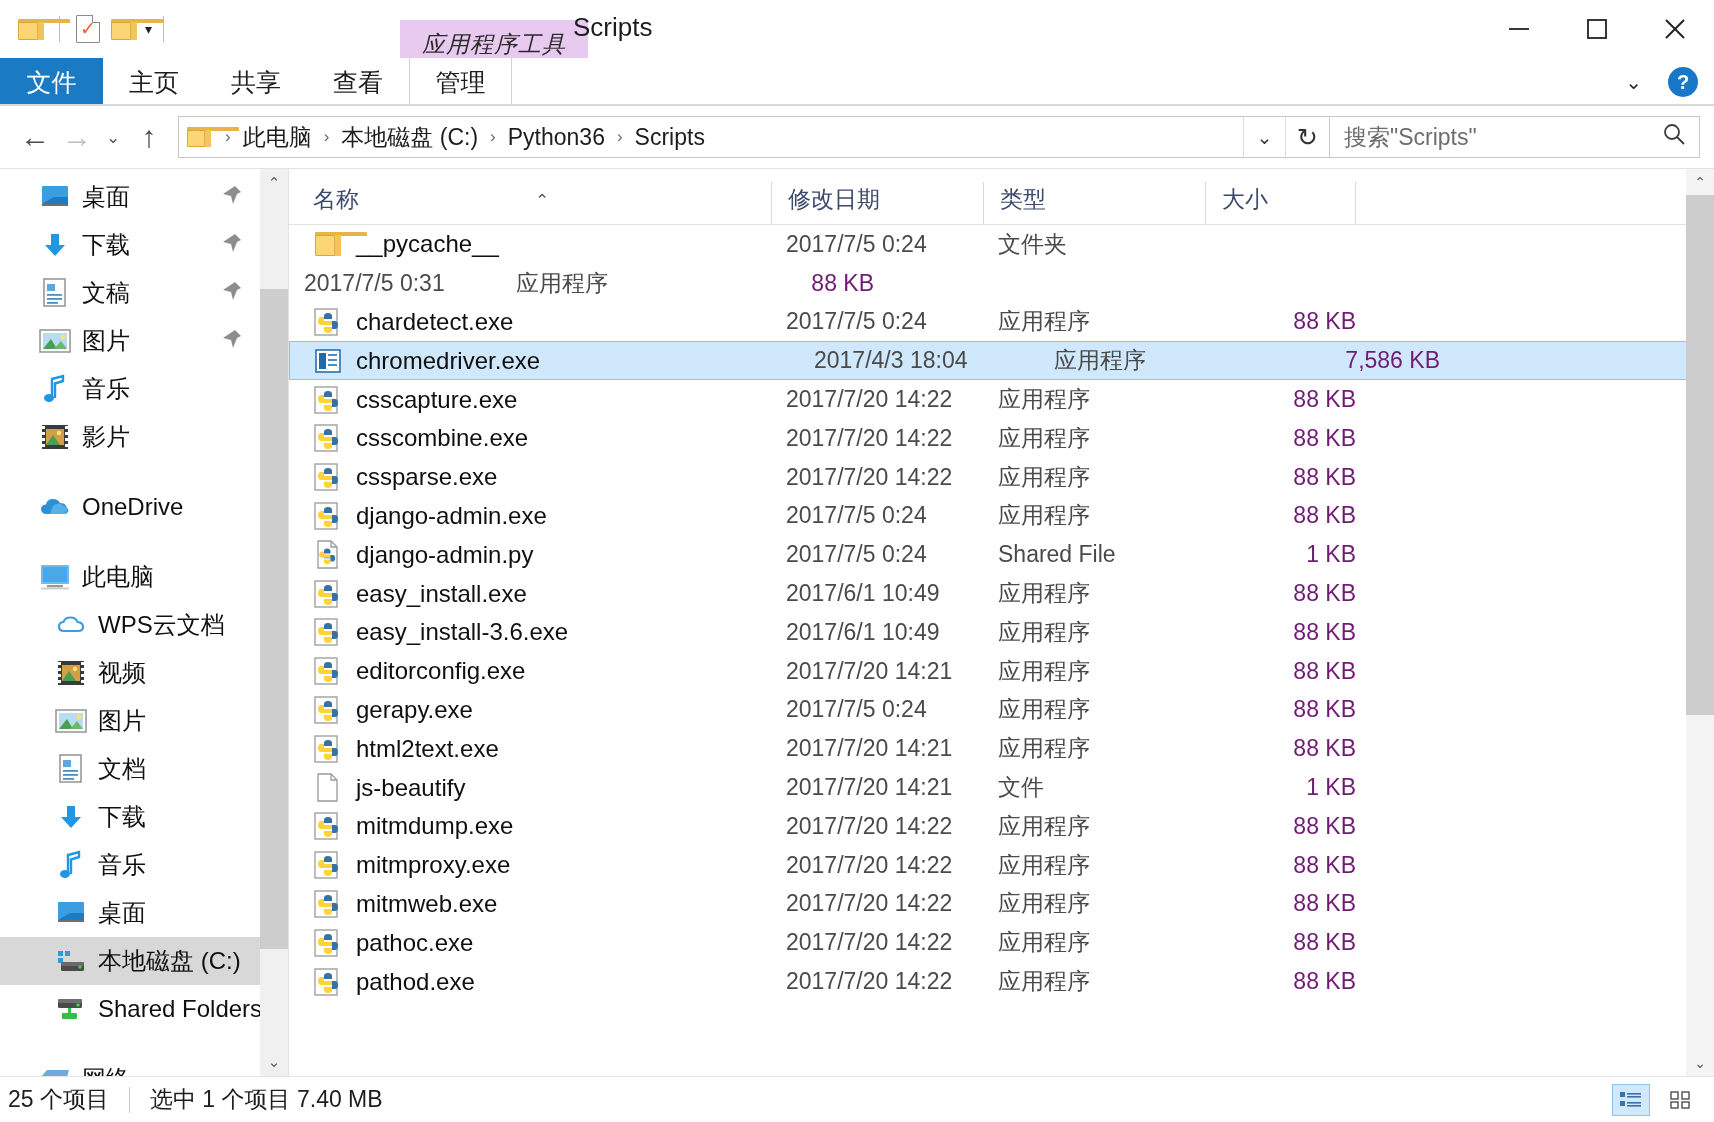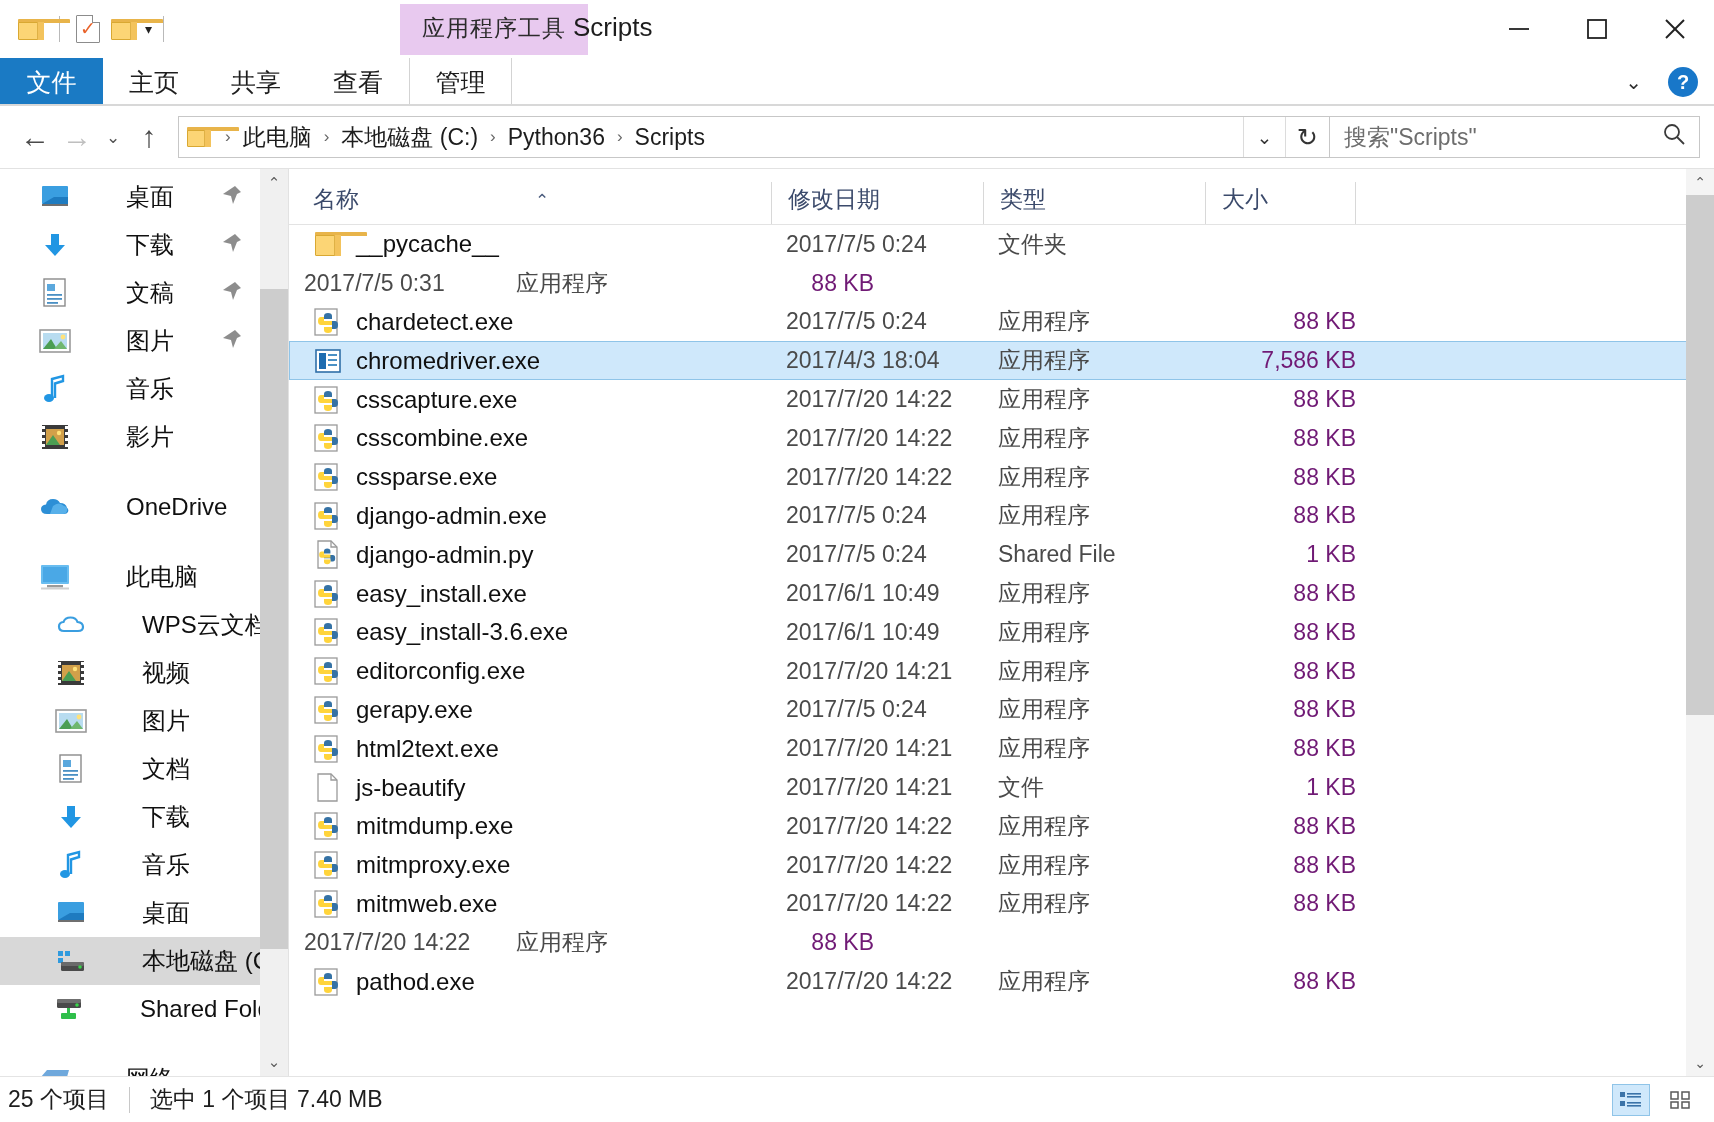--- a/index.html
+++ b/index.html
@@ -21,21 +21,21 @@
   .sep-v { width: 1px; height: 26px; background: #b9b9b9; margin: 0 9px; }
   .folder-glyph { width: 26px; height: 21px; position: relative; display:block; }
   .folder-glyph .tab { position:absolute; left:0; top:0; width:11px; height:4px; background:#e8b44a; border-radius:1px 1px 0 0;}
   .folder-glyph .body { position:absolute; left:0; top:3px; width:26px; height:18px; background:#fcd575; border:1px solid #d9a832; border-radius:1px;}
   .folder-glyph .fold { position:absolute; right:0px; top:3px; width:7px; height:18px; background:#f3c35c; border-left:1px solid #dfb145;}
   .doc-check { width: 24px; height: 28px; background:#fff; border:1.6px solid #8c8c8c; position:relative; border-radius:1px;}
   .doc-check:after{ content:"\2713"; position:absolute; left:3px; top:2px; font-size:19px; color:#e8622a; font-weight:bold; line-height:22px;}
   .doc-check .corner{ position:absolute; right:-1px; top:-1px; width:8px; height:8px; background:#fff; border-left:1.6px solid #8c8c8c; border-bottom:1.6px solid #8c8c8c;}
   .caret-sm { font-size: 14px; color:#222; margin-left:2px; }
 
-  .ctx-tab-wrap { position:absolute; left:400px; top:4px; display:flex; align-items:center; }
+  .ctx-tab-wrap { position:absolute; left:400px; top:20px; display:flex; align-items:center;font-style:italic; }
   .ctx-tab-label {
     background:#e8c9ef; color:#2b2b2b; font-size:23px; padding:9px 22px 11px 22px;
     letter-spacing:1px;
   }
   .win-title { position:absolute; left:573px; top:12px; font-size:26px; color:#1d1d1d; }
 
   .winbtns { position:absolute; right:0; top:0; display:flex; height:58px; }
   .winbtn { width:78px; height:58px; display:flex; align-items:center; justify-content:center; }
   .winbtn svg { display:block; }
 
@@ -89,21 +89,21 @@
   
   .main { flex:1 1 auto; display:flex; min-height:0; border-top:1px solid #e2e2e2;}
 
   
   .navpane { width:288px; flex:0 0 288px; position:relative; background:#fff; overflow:hidden;}
   .nav-list { padding-top:4px;}
   .nav-item { height:48px; display:flex; align-items:center; padding-left:38px; position:relative; }
   .nav-item.sel { background:#d8d8d8; }
   .nav-item.indent { padding-left:54px; }
   .nav-ico { width:34px; display:flex; align-items:center; justify-content:center; margin-right:10px;}
-  .nav-label { font-size:24px; color:#101010; white-space:nowrap;margin-left:44px; }
+  .nav-label { font-size:24px; color:#101010; white-space:nowrap; }
   .nav-pin { position:absolute; right:44px; top:50%; transform:translateY(-50%); }
   .nav-gap { height:22px; }
 
   
   .nav-sb { position:absolute; right:0; top:0; bottom:0; width:28px; background:#f0f0f0; }
   .nav-sb .arrow { width:28px; height:28px; display:flex; align-items:center; justify-content:center; font-size:15px; color:#5a5a5a; background:#f0f0f0;}
   .nav-sb .arrow.bot { position:absolute; bottom:0; left:0;}
   .nav-sb .thumb { position:absolute; left:0; top:120px; width:28px; height:660px; background:#cdcdcd; }
 
   .splitter { width:1px; background:#e2e2e2; flex:0 0 1px;}
@@ -114,21 +114,21 @@
   .col { font-size:23px; color:#3b4a6b; padding-bottom:9px; position:relative;}
   .col.name { width:482px; padding-left:24px; }
   .col.date { width:212px; padding-left:16px; border-left:1px solid #d8d8d8; height:42px; display:flex; align-items:flex-end;}
   .col.type { width:222px; padding-left:16px; border-left:1px solid #d8d8d8; height:42px; display:flex; align-items:flex-end;}
   .col.size { width:150px; padding-left:16px; border-left:1px solid #d8d8d8; height:42px; display:flex; align-items:flex-end;}
   .col.tail { flex:1 1 auto; border-left:1px solid #d8d8d8; height:42px;}
   .sortcaret { position:absolute; left:246px; top:6px; font-size:17px; color:#4a5b7d;}
 
   .rows { position:relative; }
   .row { height:38.8px; display:flex; align-items:center; border:1px solid transparent; }
-  .row.sel { background:#cfe8fb; border-color:#8fc4e8; }
+  .row.sel { background:#cfe8fb; border-color:#8fc4e8;gap:28px; }
   .cell-name { width:482px; display:flex; align-items:center; padding-left:22px; }
   .cell-name .fname { font-size:24px; color:#101010; white-space:nowrap;}
   .cell-date { width:212px; font-size:23px; color:#4a4a4a; padding-left:14px; white-space:nowrap;}
   .cell-type { width:222px; font-size:23px; color:#4a4a4a; padding-left:14px; white-space:nowrap;}
   .cell-size { width:150px; font-size:23px; color:#701a75; text-align:right; white-space:nowrap;}
   .ficon { width:32px; height:32px; margin-right:12px; display:flex; align-items:center; justify-content:center; flex:0 0 32px;}
 
   
   .list-sb { position:absolute; right:0; top:0; bottom:0; width:28px; background:#f4f4f4;}
   .list-sb .arrow { width:28px; height:26px; display:flex; align-items:center; justify-content:center; font-size:14px; color:#5a5a5a;}
@@ -811,20 +811,30 @@
                 </svg>
             </span>
             <span class="fname">mitmweb.exe</span>
           </div>
           <div class="cell-date">2017/7/20 14:22</div>
           <div class="cell-type">应用程序</div>
           <div class="cell-size">88 KB</div>
         </div>
 
         <div class="row">
+          <div class="cell-name">
+            <span class="ficon">
+              <svg width="30" height="30" viewBox="0 0 30 30">
+                  <rect x="2" y="2" width="22" height="26" fill="#fff" stroke="#9a9a9a" stroke-width="1.3"></rect>
+                  <path d="M11 9 q0-3 4-3 t4 3 v3 h-8 v2 h11 q3 0 3 4 t-3 4 h-3 v-4 h-8 v-6 z" fill="#3572a5"></path>
+                  <path d="M19 23 q0 3-4 3 t-4-3 v-3 h8 v-2 H8 q-3 0-3-4 t3-4 h3 v4 h8 v6 z" fill="#ffd43b"></path>
+                </svg>
+            </span>
+            <span class="fname">pathoc.exe</span>
+          </div>
           <div class="cell-date">2017/7/20 14:22</div>
           <div class="cell-type">应用程序</div>
           <div class="cell-size">88 KB</div>
         </div>
 
         <div class="row">
           <div class="cell-name">
             <span class="ficon">
               <svg width="30" height="30" viewBox="0 0 30 30">
                   <rect x="2" y="2" width="22" height="26" fill="#fff" stroke="#9a9a9a" stroke-width="1.3"></rect>

